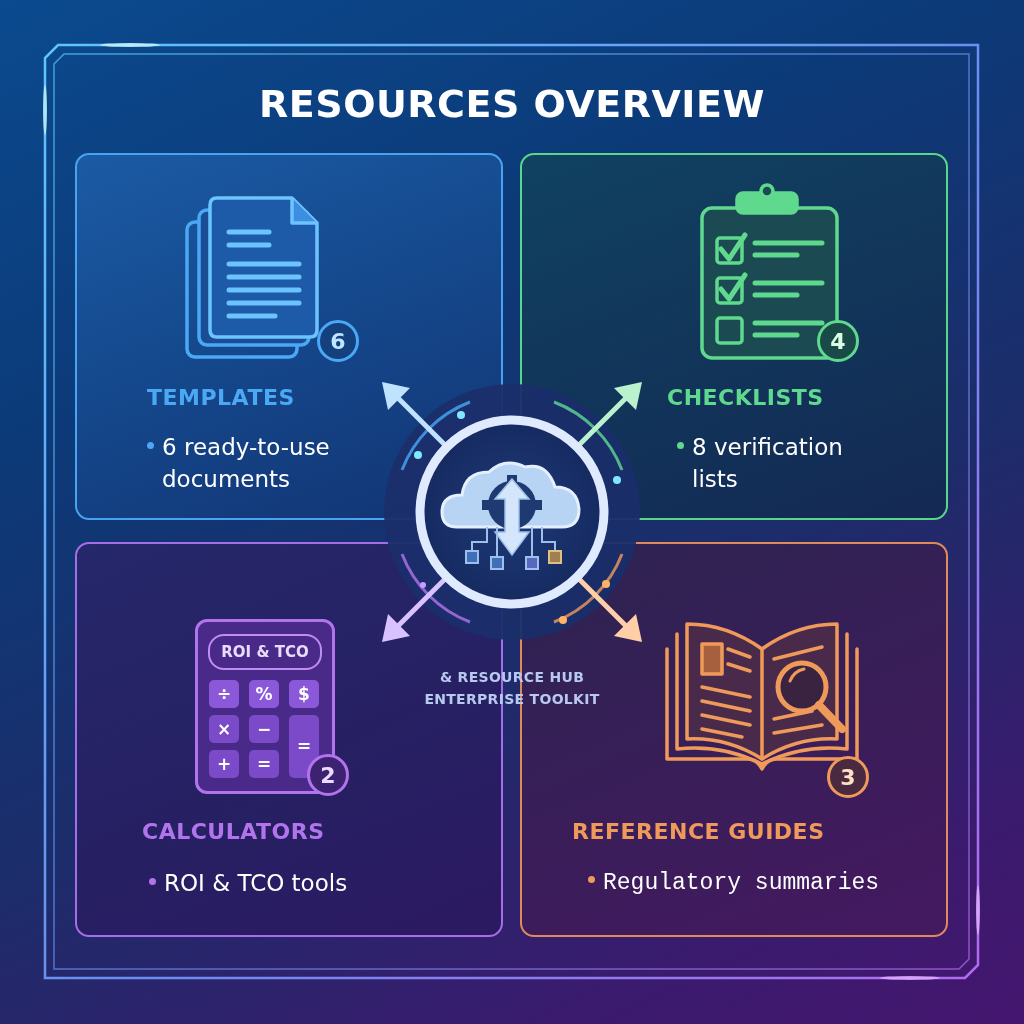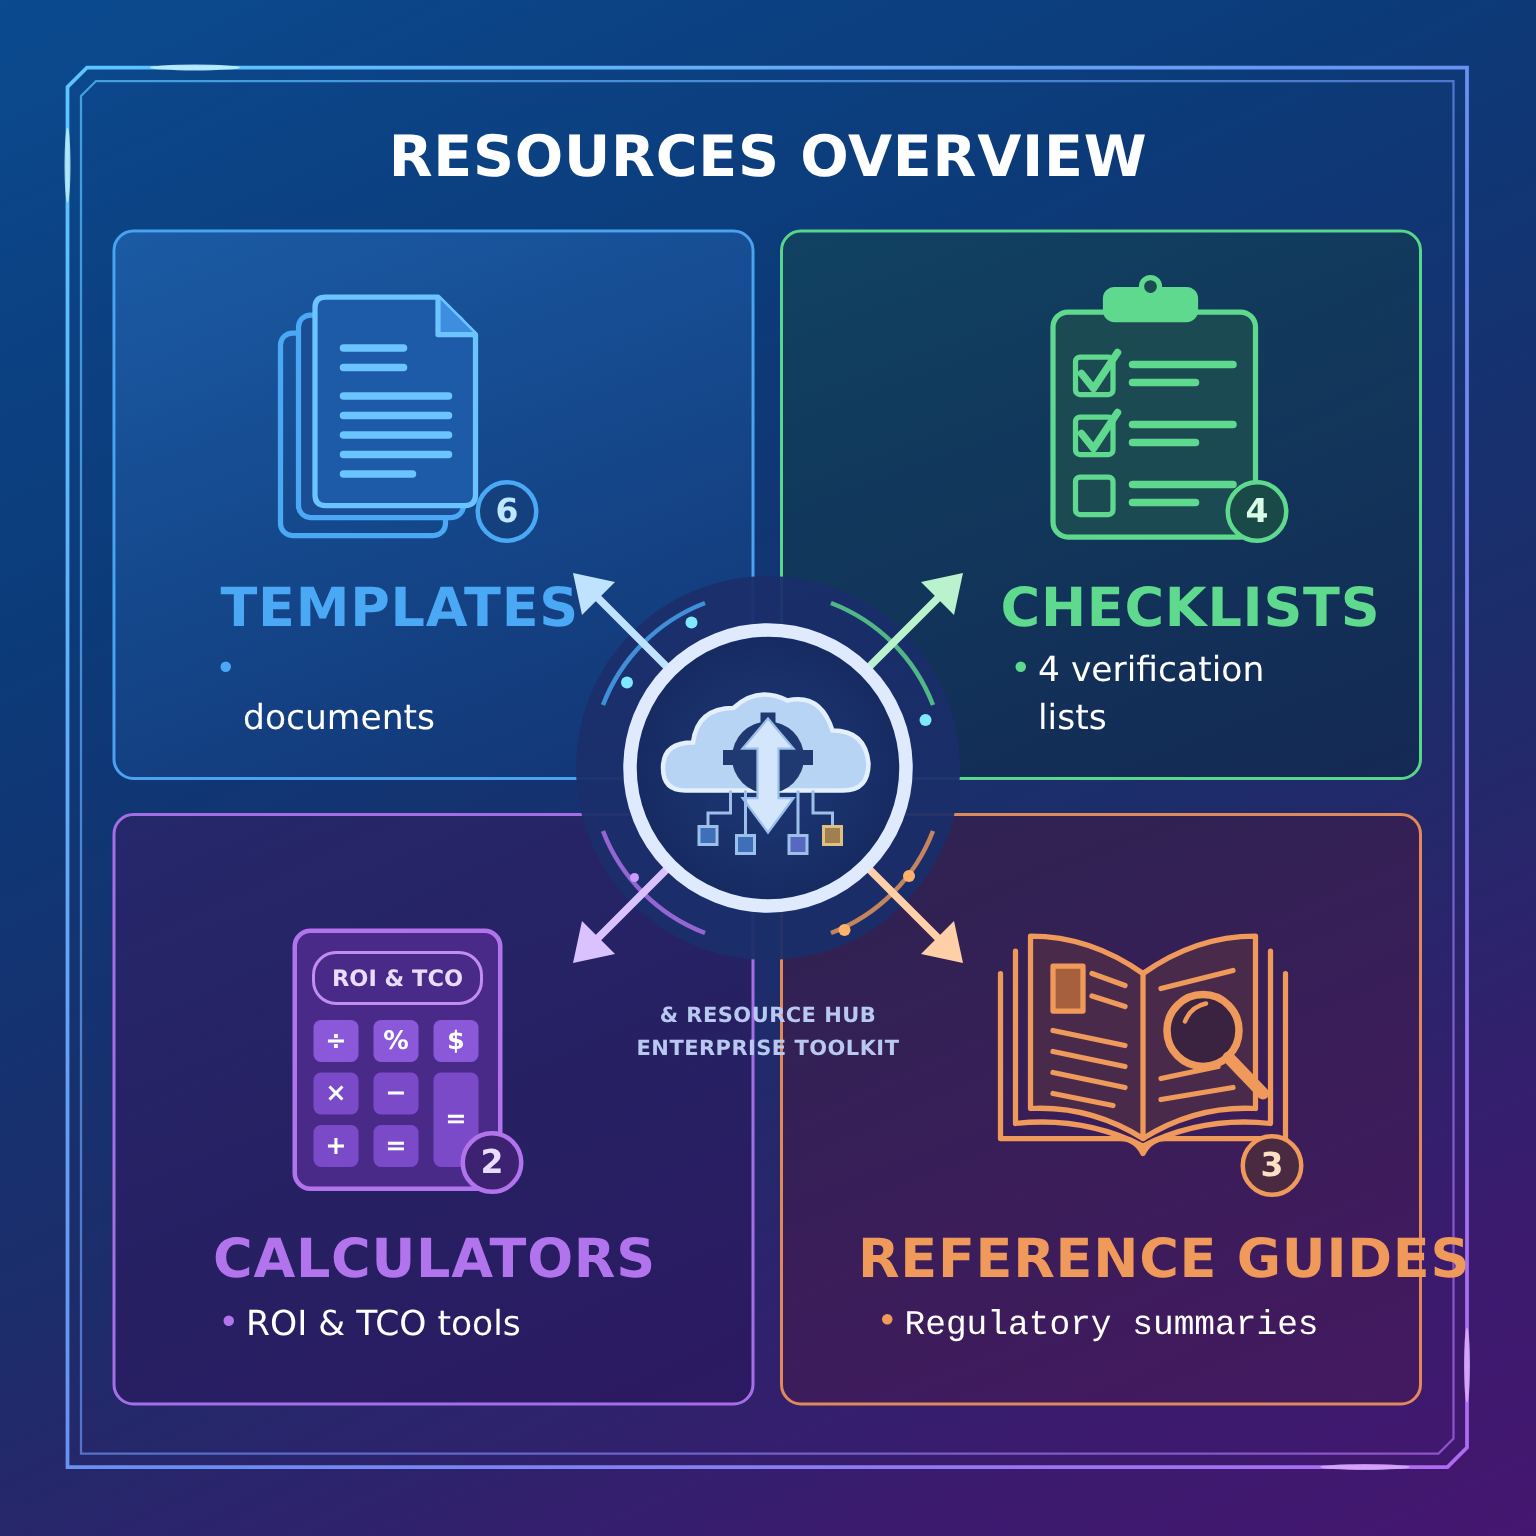--- a/index.html
+++ b/index.html
@@ -11,21 +11,21 @@
     font-size:38px;font-weight:bold;letter-spacing:0.5px;}
   .card{position:absolute;box-sizing:border-box;border-radius:14px;border:2px solid;}
   .card.tl{left:75px;top:153px;width:428px;height:367px;border-color:#4aa3f0;
     background:linear-gradient(160deg,rgba(40,110,190,0.55),rgba(14,55,120,0.55));}
   .card.tr{left:520px;top:153px;width:428px;height:367px;border-color:#58d68a;
     background:linear-gradient(160deg,rgba(20,70,80,0.6),rgba(12,40,70,0.6));}
   .card.bl{left:75px;top:542px;width:428px;height:395px;border-color:#a66ee6;
     background:linear-gradient(160deg,rgba(50,30,100,0.6),rgba(40,20,90,0.6));}
   .card.br{left:520px;top:542px;width:428px;height:395px;border-color:#e0895a;
     background:linear-gradient(160deg,rgba(55,30,70,0.7),rgba(70,25,90,0.7));}
-  .card-title{position:absolute;font-weight:bold;font-size:36px;letter-spacing:0.5px;white-space:nowrap;}
+  .card-title{position:absolute;font-weight:bold;font-size:22px;letter-spacing:0.5px;white-space:nowrap;}
   .card-desc{position:absolute;color:#ffffff;font-size:23px;line-height:32px;}
   .bullet{display:inline-block;width:7px;height:7px;border-radius:50%;margin-right:8px;vertical-align:middle;position:relative;top:-3px;}
   .icon-wrap{position:absolute;}
   .badge{position:absolute;width:42px;height:42px;border-radius:50%;box-sizing:border-box;border:3px solid;
     display:flex;align-items:center;justify-content:center;font-weight:bold;font-size:22px;}
   .hub{position:absolute;left:417px;top:417px;width:190px;height:190px;}
   .hub-label{position:absolute;left:392px;width:240px;top:666px;text-align:center;color:#b9c8f0;
     font-size:14px;font-weight:bold;line-height:22px;letter-spacing:0.3px;}
 </style>
 </head>
@@ -63,21 +63,21 @@
       <line x1="52" y1="74" x2="122" y2="74"></line>
         <line x1="52" y1="87" x2="122" y2="87"></line>
       <line x1="52" y1="100" x2="122" y2="100"></line>
         <line x1="52" y1="113" x2="122" y2="113"></line>
       <line x1="52" y1="126" x2="98" y2="126"></line>
     </g>
   </svg>
   <div class="badge" style="left:240px;top:165px;border-color:#4aa8f5;color:#bfe6ff;background:#14407e;">6</div>
   <div class="card-title" style="left:70px;top:230px;color:#4aa8f5;">TEMPLATES</div>
   <div class="card-desc" style="left:70px;top:276px;">
-    <div><span class="bullet" style="background:#4aa8f5;"></span></div>
+    <div><span class="bullet" style="background:#4aa8f5;"></span><span>6 ready-to-use</span></div>
     <div style="padding-left:15px;">documents</div>
   </div>
 </div>
 
 <div class="card tr">
   <svg class="icon-wrap" style="left:175px;top:28px;" width="150" height="180" viewBox="0 0 150 180">
     <g fill="none" stroke="#5fd98e" stroke-width="3.5" stroke-linejoin="round">
       <rect x="5" y="25" width="135" height="150" rx="10" fill="#1b4a52"></rect>
       <rect x="40" y="10" width="60" height="20" rx="6" fill="#5fd98e"></rect>
       <circle cx="70" cy="8" r="6" fill="#1b4a52"></circle>
@@ -92,21 +92,21 @@
         <line x1="58" y1="72" x2="100" y2="72"></line>
       <line x1="58" y1="100" x2="125" y2="100"></line>
         <line x1="58" y1="112" x2="100" y2="112"></line>
       <line x1="58" y1="140" x2="125" y2="140"></line>
         <line x1="58" y1="152" x2="100" y2="152"></line>
     </g>
   </svg>
   <div class="badge" style="left:295px;top:165px;border-color:#5fd98e;color:#d8ffe5;background:#1a4a48;">4</div>
   <div class="card-title" style="left:145px;top:230px;color:#5fd98e;">CHECKLISTS</div>
   <div class="card-desc" style="left:155px;top:276px;">
-    <div><span class="bullet" style="background:#5fd98e;"></span><span>4 verification</span></div>
+    <div><span class="bullet" style="background:#5fd98e;"></span><span>8 verification</span></div>
     <div style="padding-left:15px;">lists</div>
   </div>
 </div>
 
 <div class="card bl">
   <div style="position:absolute;left:118px;top:75px;width:140px;height:175px;border:3px solid #b274ec;border-radius:12px;background:#4a2a88;box-sizing:border-box;">
     <div style="position:absolute;left:10px;top:12px;width:114px;height:36px;border:2px solid #c28cf5;border-radius:16px;box-sizing:border-box;color:#eadcff;font-size:15px;font-weight:bold;text-align:center;line-height:32px;">ROI &amp; TCO</div>
     <div style="position:absolute;left:11px;top:58px;width:30px;height:28px;background:#8a58d8;border-radius:5px;color:#fff;text-align:center;line-height:28px;font-weight:bold;font-size:17px;">÷</div>
     <div style="position:absolute;left:51px;top:58px;width:30px;height:28px;background:#8a58d8;border-radius:5px;color:#fff;text-align:center;line-height:28px;font-weight:bold;font-size:17px;">%</div>
     <div style="position:absolute;left:91px;top:58px;width:30px;height:28px;background:#8a58d8;border-radius:5px;color:#fff;text-align:center;line-height:28px;font-weight:bold;font-size:17px;">$</div>

